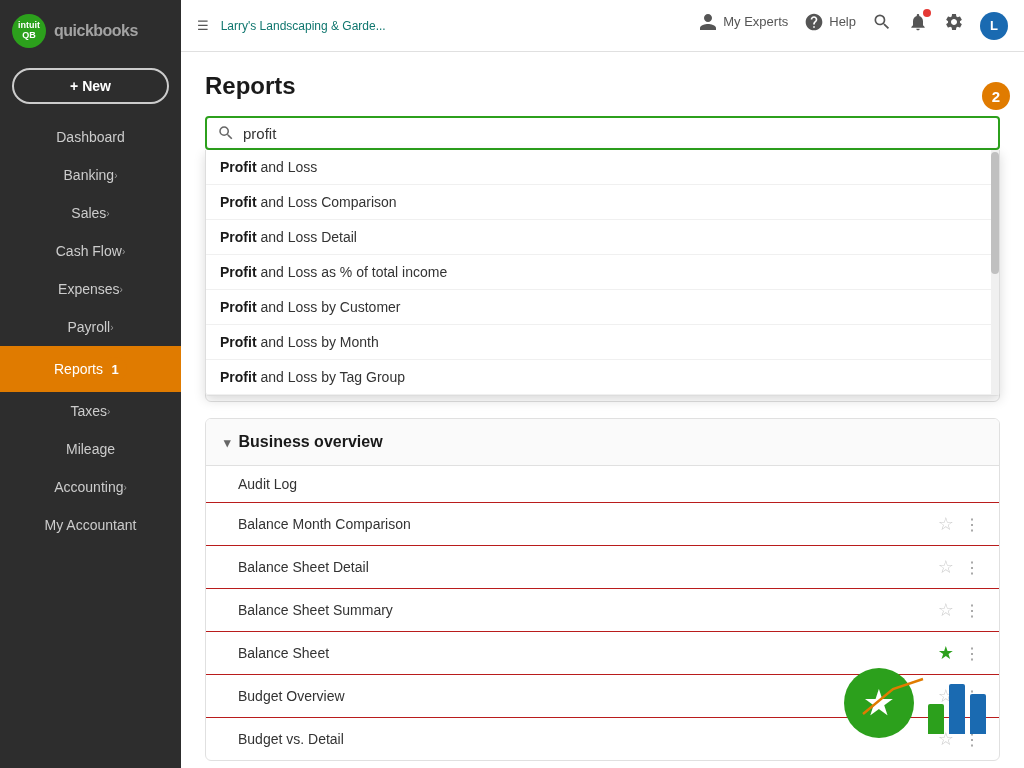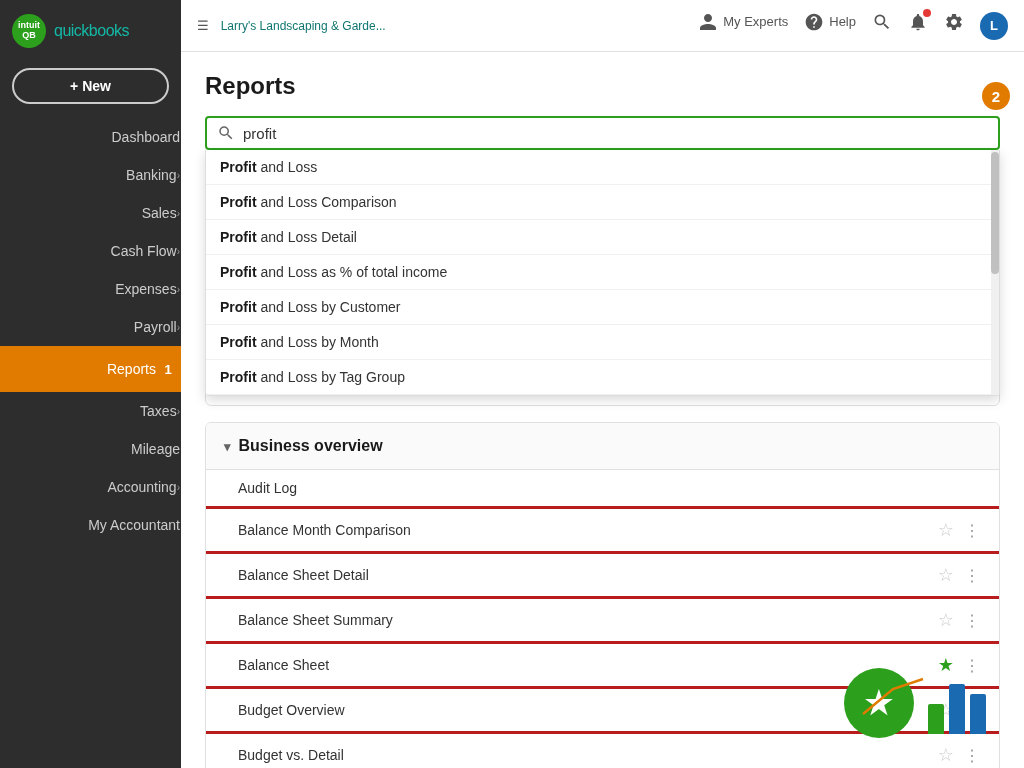--- a/index.html
+++ b/index.html
@@ -32,23 +32,23 @@
       flex-shrink: 0;
     }
     .qb-logo-badge span {
       color: white;
       font-size: 9px;
       font-weight: bold;
       text-align: center;
       line-height: 1.1;
     }
     .qb-logo-text {
-      color: #14b8a6;
+      color: #a3a3a3;
       font-size: 16px;
-      font-weight: 400;
+      font-weight: 700;
       letter-spacing: -0.5px;
     }
     .new-btn {
       margin: 6px 12px 14px;
       background: transparent;
       border: 2px solid #ccc;
       border-radius: 20px;
       color: white;
       padding: 8px 0;
       cursor: pointer;
@@ -58,22 +58,22 @@
       align-items: center;
       justify-content: center;
       gap: 6px;
       text-align: center;
     }
 
     .sidebar-nav { flex: 1; }
     .sidebar-item {
       display: flex;
       align-items: center;
-      justify-content: flex-end;
-      padding: 11px 1px;
+      justify-content: center;
+      padding: 11px 14px;
       color: #ccc;
       cursor: pointer;
       font-size: 14px;
       transition: background 0.15s;
     }
     .sidebar-item.active {
       background: #e07b00;
       color: white;
     }
     .sidebar-item .chevron { font-size: 10px; color: #999; }
@@ -224,21 +224,21 @@
       cursor: pointer;
       background: #fafafa;
       border-bottom: 1px solid #e0e0e0;
     }
     .section-chevron { font-size: 13px; color: #666; }
 
     .report-row {
       display: flex;
       align-items: center;
       padding: 10px 18px 10px 32px;
-      border-bottom: 3px solid #b91c1c;
+      border-bottom: 1px solid #b91c1c;
       font-size: 14px;
       color: #333;
     }
     .report-row:last-child { border-bottom: none; }
     .report-name { flex: 1; }
     .report-actions { display: flex; align-items: center; gap: 10px; }
     .star-icon { color: #2ca01c; font-size: 18px; cursor: pointer; }
     .star-icon.empty { color: #ccc; }
     .dots-icon { color: #999; cursor: pointer; font-size: 16px; letter-spacing: 1px; }
 

